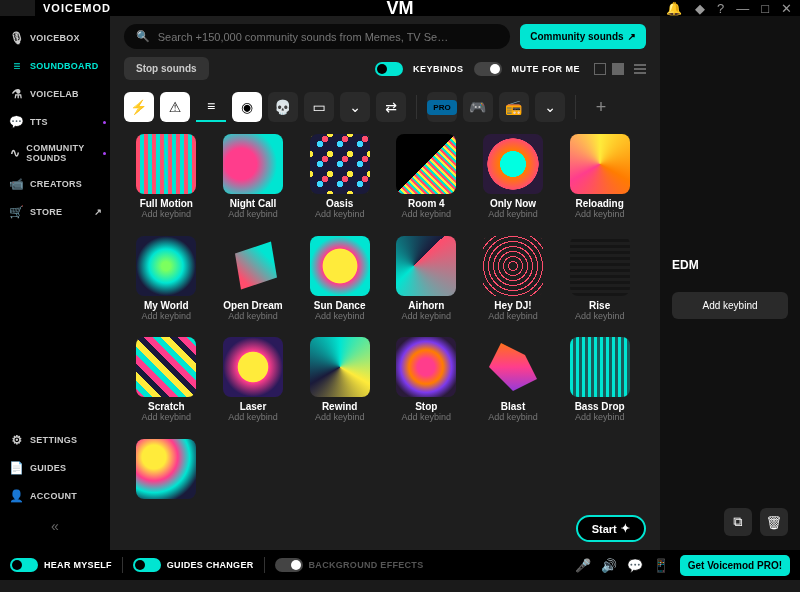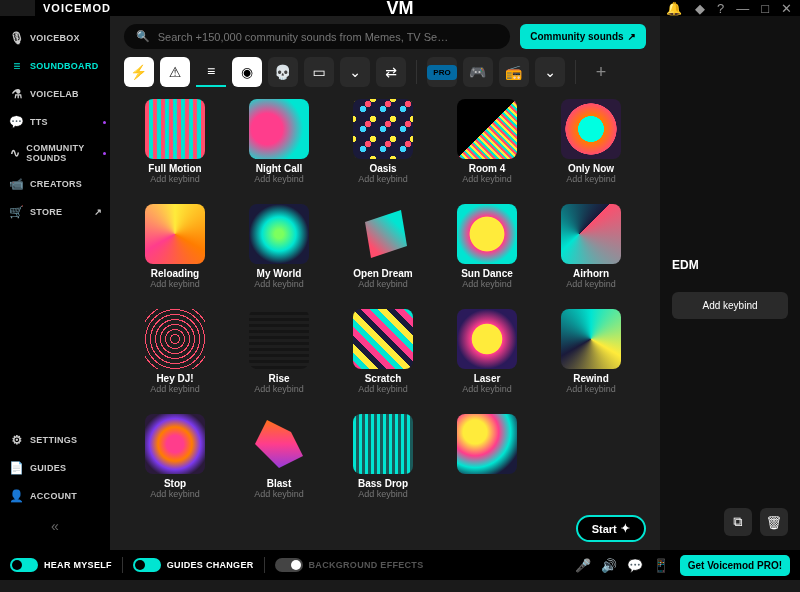--- a/index.html
+++ b/index.html
@@ -35,21 +35,21 @@
 .view-icons .filled { background: #666; }
 .view-list { display: flex; flex-direction: column; gap: 2px; cursor: pointer; }
 .view-list span { width: 12px; height: 2px; background: #666; }
 .category-row { display: flex; align-items: center; gap: 6px; margin-bottom: 12px; }
 .cat-btn { width: 30px; height: 30px; background: #fff; border-radius: 6px; display: flex; align-items: center; justify-content: center; font-size: 14px; cursor: pointer; color: #000; }
 .cat-btn.dark { background: #2a2a2a; color: #fff; }
 .cat-btn.active { background: transparent; border-bottom: 2px solid #00e5d2; border-radius: 0; }
 .cat-divider { width: 1px; height: 24px; background: #333; margin: 0 4px; }
 .pro-badge { background: #0369a1; color: #000; font-size: 8px; font-weight: bold; padding: 3px 6px; border-radius: 4px; }
 .cat-add { width: 30px; height: 30px; display: flex; align-items: center; justify-content: center; color: #888; font-size: 18px; cursor: pointer; }
-.sound-grid { display: grid; grid-template-columns: repeat(5, 1fr); gap: 12px 2px; overflow-y: auto; flex: 1; padding-right: 4px; }
+.sound-grid { display: grid; grid-template-columns: repeat(6, 1fr); gap: 12px 2px; overflow-y: auto; flex: 1; padding-right: 4px; }
 .sound-grid::-webkit-scrollbar { width: 4px; }
 .sound-grid::-webkit-scrollbar-thumb { background: #444; border-radius: 2px; }
 .sound-item { display: flex; flex-direction: column; align-items: center; cursor: pointer; }
 .sound-thumb { width: 60px; height: 60px; border-radius: 8px; margin-bottom: 4px; }
 .sound-name { font-size: 10px; font-weight: bold; color: #fff; text-align: center; }
 .sound-sub { font-size: 9px; color: #777; text-align: center; }
 .content-footer { display: flex; justify-content: flex-end; align-items: center; padding-top: 8px; }
 .btn-start { background: #000; border: 2px solid #00e5d2; color: #fff; padding: 5px 14px; border-radius: 16px; font-size: 11px; font-weight: bold; cursor: pointer; display: flex; align-items: center; gap: 4px; }
 .rightpanel { width: 140px; background: #111; padding: 14px 12px; display: flex; flex-direction: column; position: relative; }
 .rp-title { font-size: 12px; font-weight: bold; margin-top: 228px; margin-bottom: 20px; }
@@ -154,20 +154,37 @@
       <div class="search">
         <span>🔍</span>
         <input placeholder="Search +150,000 community sounds from Memes, TV Se…" style="">
       </div>
       <button class="btn-community">
           <span>Community sounds</span>
           <span>↗</span>
         </button>
     </div>
 
+    <div class="toolbar">
+      <button class="btn-stop">Stop sounds</button>
+      <div style="flex:1"></div>
+      <div class="toggle"></div>
+      <span class="toolbar-label">KEYBINDS</span>
+      <div class="toggle off"></div>
+      <span class="toolbar-label">MUTE FOR ME</span>
+      <div class="view-icons">
+        <span></span>
+        <span class="filled"></span>
+      </div>
+      <div class="view-list">
+          <span></span>
+          <span></span>
+          <span></span>
+        </div>
+    </div>
 
     <div class="category-row">
       <div class="cat-btn">⚡</div>
       <div class="cat-btn">⚠</div>
       <div class="cat-btn dark active">≡</div>
       <div class="cat-btn">◉</div>
       <div class="cat-btn dark">💀</div>
       <div class="cat-btn dark">▭</div>
       <div class="cat-btn dark">⌄</div>
       <div class="cat-btn dark">⇄</div>

